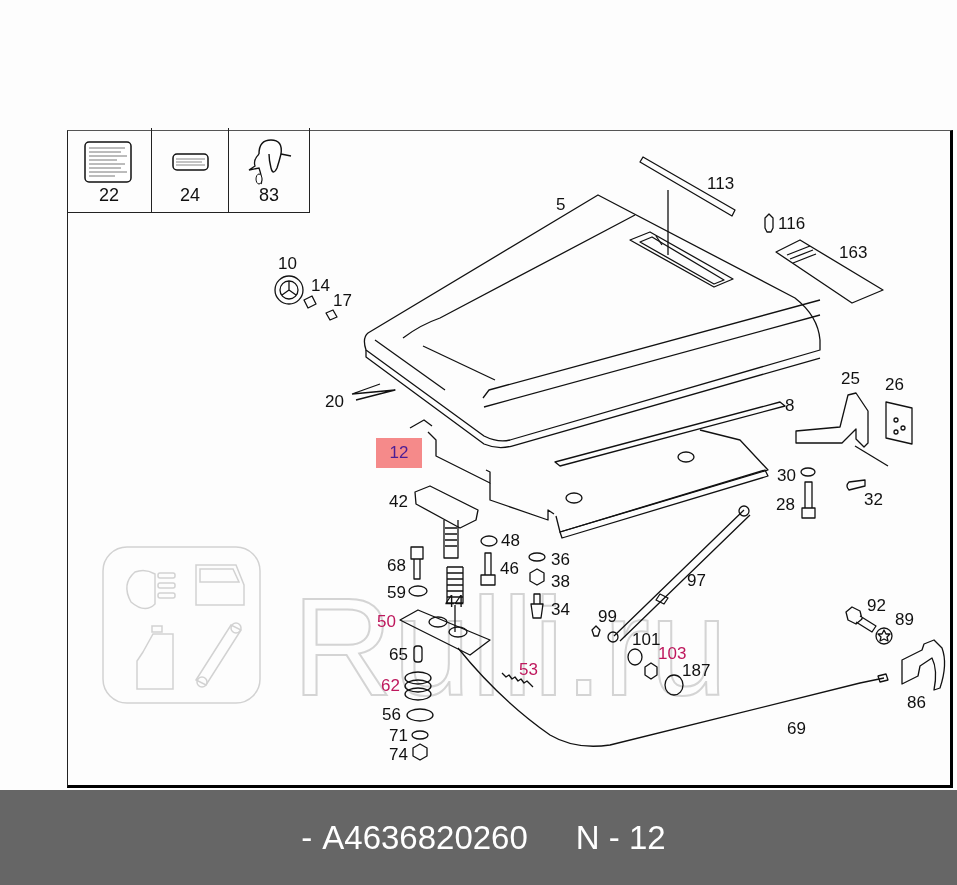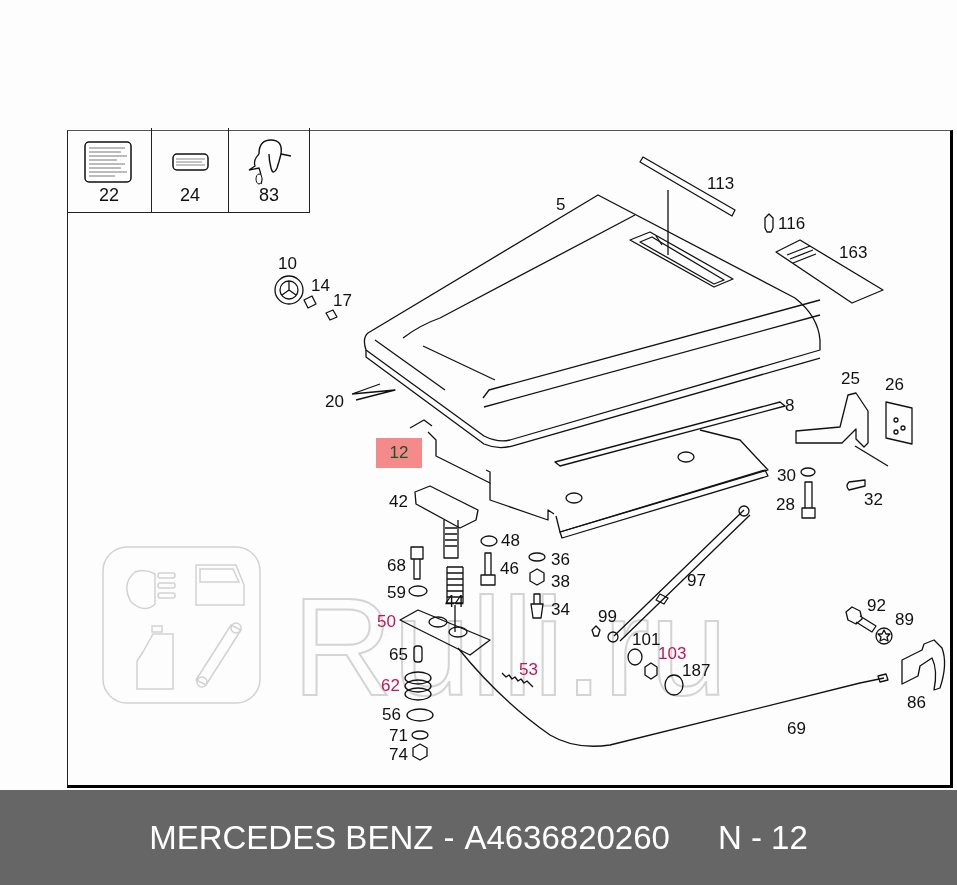--- a/index.html
+++ b/index.html
@@ -28,21 +28,21 @@
   }
   .legend-cell svg { position: absolute; left: 0; top: 6px; }
   .diagram { position: absolute; left: 0; top: 0; width: 957px; height: 885px; }
   .callout {
     position: absolute; font-size: 17px; color: #111; line-height: 1;
     white-space: nowrap;
   }
   .callout.gray { color: #be185d; }
   .highlight {
     position: absolute; left: 376px; top: 438px; width: 46px; height: 30px;
-    background: #f58a8a; color: #14532d; font-size: 17px;
+    background: #f58a8a; color: #4c1d95; font-size: 17px;
     display: flex; align-items: center; justify-content: center;
   }
   .watermark { position: absolute; left: 0; top: 0; pointer-events: none; }
   .footer {
     position: absolute; left: 0; top: 790px; width: 957px; height: 95px;
     background: #666666; color: #ffffff;
     display: flex; align-items: center; justify-content: center;
     font-size: 33px; letter-spacing: 0px;
   }
   .footer .gap { display: inline-block; width: 48px; }
@@ -252,20 +252,19 @@
 <div class="callout" style="left:687px;top:572px">97</div>
 <div class="callout" style="left:598px;top:608px">99</div>
 <div class="callout" style="left:632px;top:631px">101</div>
 <div class="callout gray" style="left:658px;top:645px">103</div>
 <div class="callout" style="left:682px;top:662px">187</div>
 <div class="callout" style="left:839px;top:244px">163</div>
 <div class="callout" style="left:707px;top:175px">113</div>
 <div class="callout" style="left:778px;top:215px">116</div>
 
 <div class="footer">
-  <span>MERCEDES BENZ</span>
   <span style="width:10px;display:inline-block"></span>
   <span>-</span>
   <span style="width:10px;display:inline-block"></span>
   <span>A4636820260</span>
   <span class="gap"></span>
   <span>N - 12</span>
 </div>
 
 </body></html>

